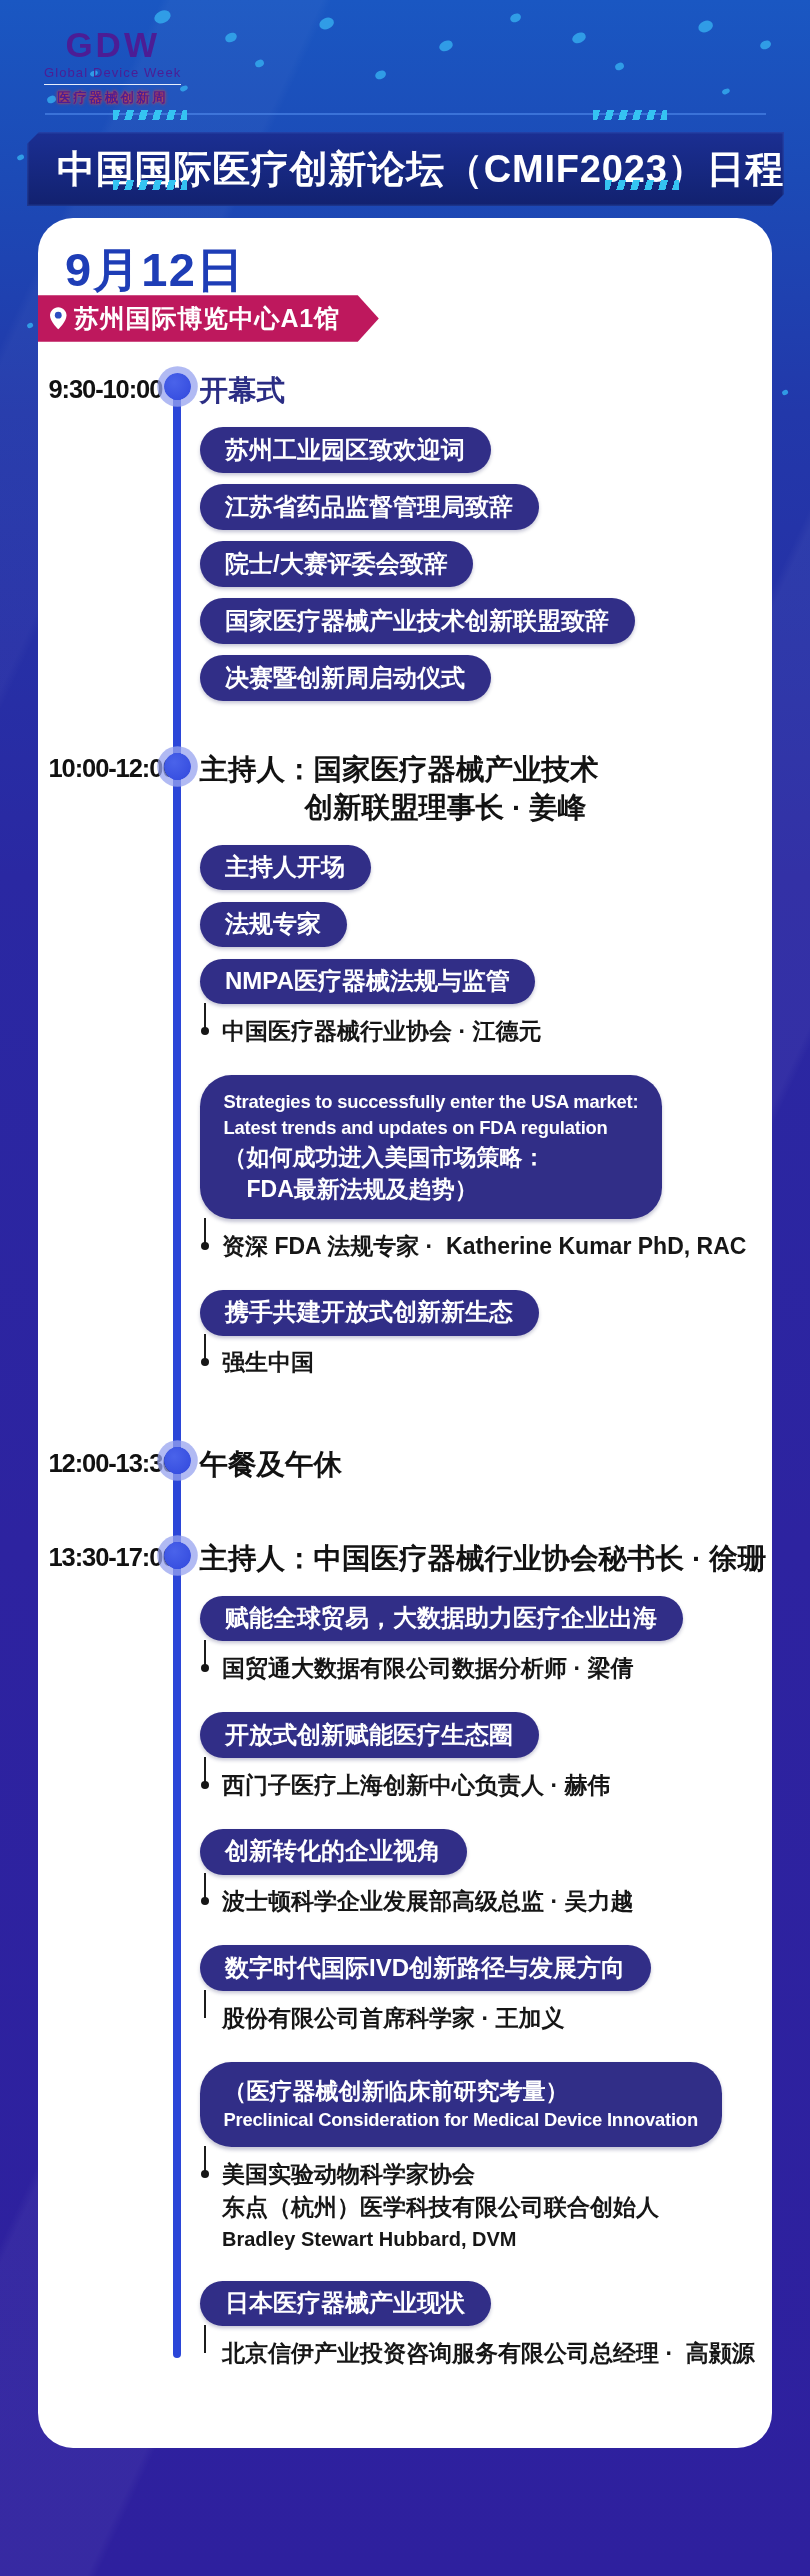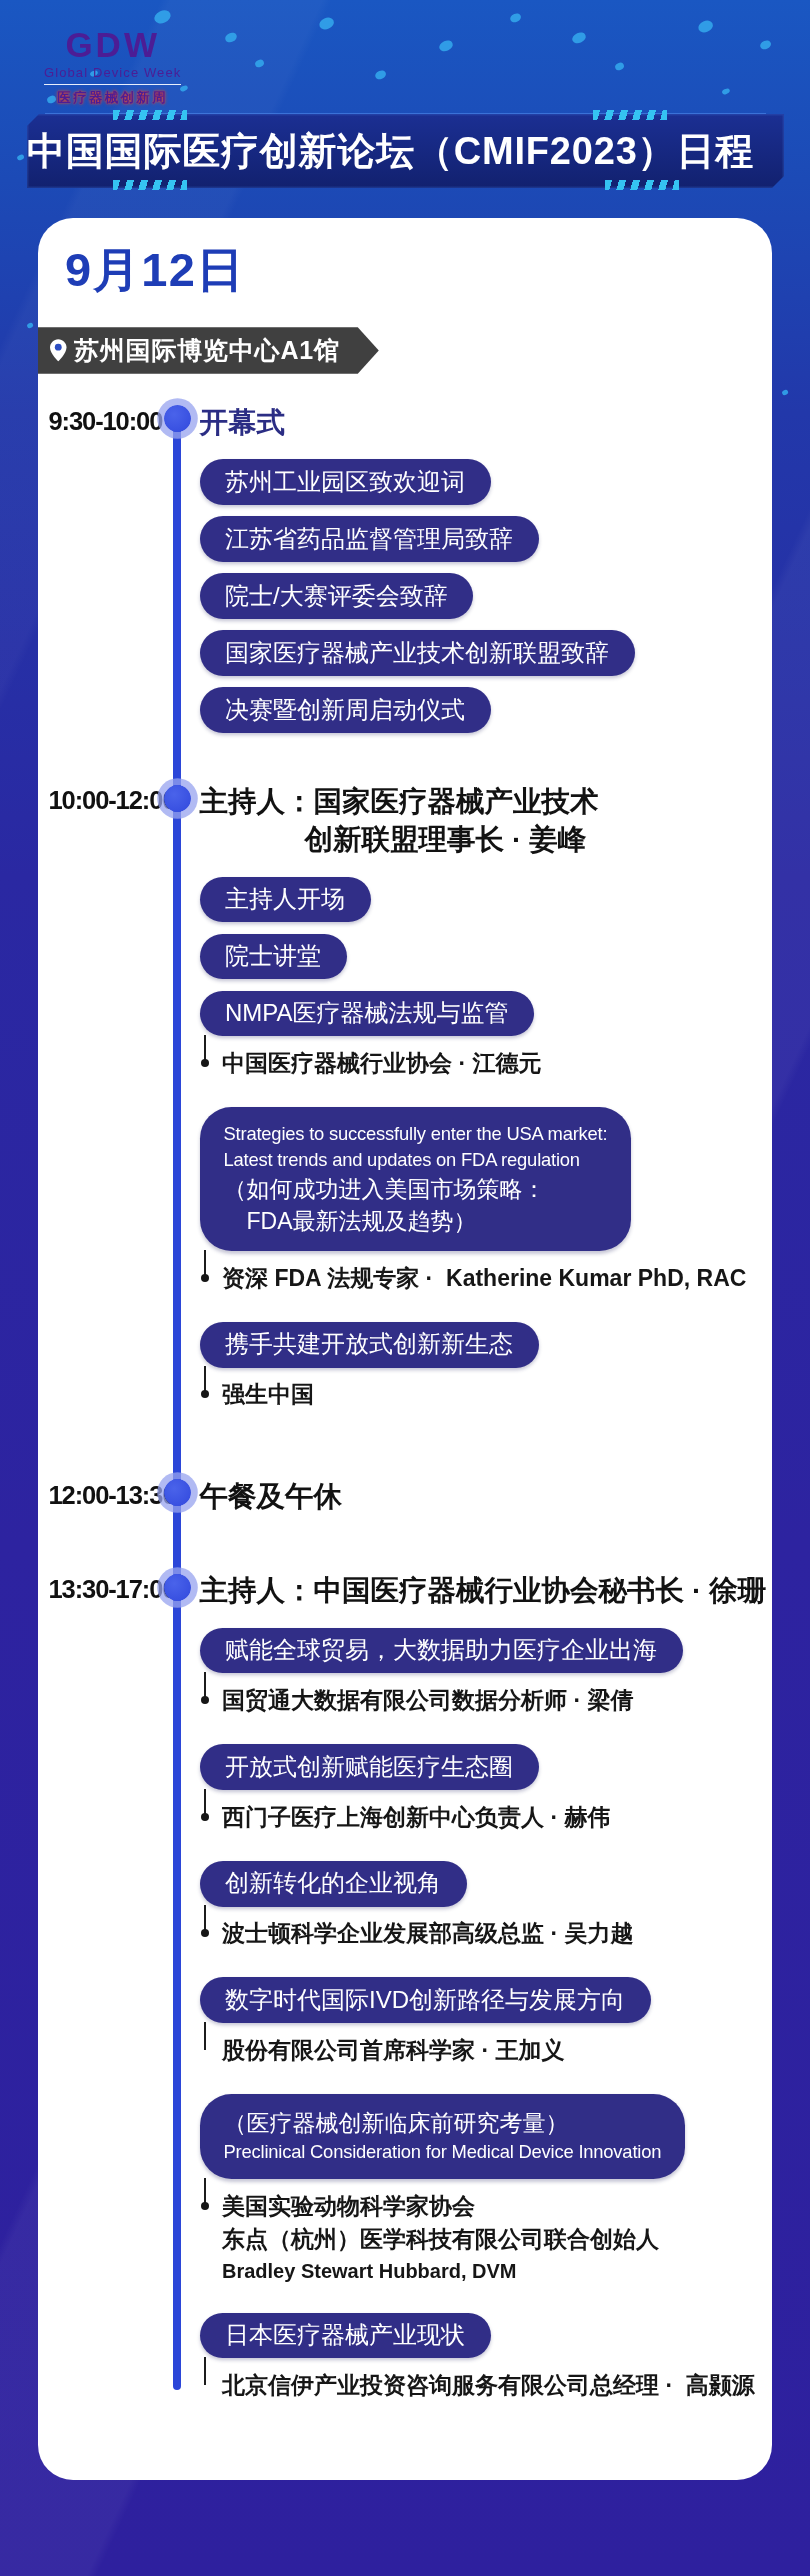--- a/index.html
+++ b/index.html
@@ -14,39 +14,39 @@
                linear-gradient(115deg,transparent 8%,rgba(255,255,255,.03) 8.5%,rgba(255,255,255,.03) 16%,transparent 16.5%);}
   .top{position:relative;height:218px;z-index:1}
   .decor-dot{position:absolute;background:#32a3e9;border-radius:50%;opacity:.92}
   
   .logo{position:absolute;left:44px;top:27px;color:#4c1d95;z-index:3;text-align:center}
   .logo .gdw{font-size:35px;font-weight:bold;letter-spacing:3px;line-height:1}
   .logo .gdw-sub{font-size:13px;letter-spacing:1.1px;margin-top:3px;padding-bottom:3.8px;border-bottom:1.5px solid #e8eefc;white-space:nowrap}
   .logo .gdw-cn{font-size:13.5px;font-weight:bold;letter-spacing:2.3px;margin-top:3.8px;white-space:nowrap;
     text-shadow:0 0 3.8px rgba(235,70,45,.9),0 0 1.5px rgba(235,70,45,.9)}
   
-  .banner{position:absolute;left:27px;right:27px;top:114px;height:74px;z-index:2;
+  .banner{position:absolute;left:27px;right:27px;top:132px;height:74px;z-index:2;
     background:linear-gradient(180deg,#1b2f93 0%,#12216f 100%);
     clip-path:polygon(12px 0,100% 0,100% calc(100% - 12px),calc(100% - 12px) 100%,0 100%,0 12px);
-    display:flex;align-items:center;justify-content:flex-start;
+    display:flex;align-items:center;justify-content:flex-end;
     box-shadow:0 0 0 1.5px rgba(60,110,220,.25) inset;}
   .banner-title{color:#fff;font-size:38px;font-weight:bold;letter-spacing:0.8px;white-space:nowrap}
   .dashes{position:absolute;width:74px;height:9.8px;z-index:3;
     background:repeating-linear-gradient(105deg,#35c3f2 0 6.8px,transparent 6.8px 13.5px)}
   .dashes.tl{left:113px;top:110px}.dashes.tr{left:593px;top:110px}
   .dashes.bl{left:113px;top:180px}.dashes.br{left:605px;top:180px}
   .circuit{position:absolute;height:1.5px;background:rgba(90,150,245,.5);z-index:1}
   .circuit.t{left:45px;right:45px;top:113px}.circuit.b{left:45px;right:45px;top:185px}
   
   .card{position:relative;z-index:2;background:#ffffff;border-radius:35px;
     margin:0 39px 0 38px;min-height:2102px;padding-bottom:30px;box-sizing:border-box}
   .date-title{color:#1e3db6;font-size:47px;font-weight:bold;letter-spacing:1.5px;
     padding:25.5px 0 0 27px;line-height:1.1}
   .venue-badge{position:relative;display:inline-flex;align-items:center;gap:7.5px;
-    margin-top:32px;background:#404040;color:#fff;font-size:25px;font-weight:bold;
+    margin-top:0;background:#be185d;color:#fff;font-size:25px;font-weight:bold;
     padding:6.8px 39px 6.8px 12px;letter-spacing:0.8px;
     clip-path:polygon(0 0,calc(100% - 21px) 0,100% 50%,calc(100% - 21px) 100%,0 100%);
     filter:drop-shadow(0 3px 3px rgba(20,40,120,.35));white-space:nowrap}
   .pin{width:16.5px;height:22.5px;flex:0 0 auto}
   
   .timeline{position:relative;padding-left:10.5px;margin-top:30px}
   .timeline::before{content:"";position:absolute;left:135px;top:19.5px;bottom:39px;width:7.5px;
     border-radius:4.5px;background:#2b46d8}
   .session{display:grid;grid-template-columns:107px 44px 1fr;margin-bottom:39px}
   .session:last-child{margin-bottom:21px}
@@ -57,21 +57,21 @@
     background:radial-gradient(circle at 38% 35%,#4a63ea,#3148dd);
     box-shadow:0 0 0 6.8px rgba(151,163,239,.75);position:relative;z-index:2}
   .heading{font-size:28.5px;font-weight:bold;color:#121212;line-height:1.32;margin-bottom:18px;white-space:nowrap}
   .heading.navy{color:#2b2d84}
   .h-line{white-space:pre}
   .h-indent{margin-left:105px}
   .item{margin-bottom:27px}
   .item.solo{margin-bottom:11.3px}
   .pill{display:inline-block;background:#312e87;color:#fff;border-radius:30px;
     padding:7.5px 25.5px;box-shadow:0 2.3px 3.8px rgba(30,30,90,.25)}
-  .pill-line{font-size:24px;font-weight:normal;line-height:1.28;white-space:pre}
+  .pill-line{font-size:24px;font-weight:bold;line-height:1.28;white-space:pre}
   .pill-block{border-radius:31.5px;padding:13.5px 24px;max-width:96%}
   .pill-block .pill-line{font-size:23px;line-height:1.38}
   .pill-line.en{font-size:18.4px;letter-spacing:-0.2px;line-height:1.45}
   .speakers{position:relative;margin-top:10.5px;padding-left:22.5px}
   .speakers::before{content:"";position:absolute;left:4.5px;top:-12px;width:1.5px;height:28.5px;background:#1c1c1c}
   .speaker-line{position:relative;font-size:23px;font-weight:bold;color:#161616;line-height:1.45;white-space:pre}
   .speaker-line.first::before{content:"";position:absolute;left:-21px;top:12px;width:8.3px;height:8.3px;
     border-radius:50%;background:#161616}
   .speaker-line.en{font-size:20px}
   .footnote{font-size:23px;color:#222;padding-left:35px;margin-top:10.5px;letter-spacing:0.8px}
@@ -152,21 +152,21 @@
     <div class="dot-col">
       <span class="dot"></span>
     </div>
     <div class="content">
       <div class="heading">
             <div class="h-line">主持人：国家医疗器械产业技术</div>
             <div class="h-line h-indent">创新联盟理事长 · 姜峰</div>
           </div>
       <div class="items">
             <div class="item solo"><div class="pill"><div class="pill-line">主持人开场</div></div></div>
-            <div class="item solo"><div class="pill"><div class="pill-line">院士讲堂</div></div></div>
+            <div class="item solo"><div class="pill"><div class="pill-line">法规专家</div></div></div>
             <div class="item"><div class="pill"><div class="pill-line">NMPA医疗器械法规与监管</div></div><div class="speakers">
                 <div class="speaker-line first">中国医疗器械行业协会 · 江德元</div>
               </div></div>
             <div class="item"><div class="pill pill-block"><div class="pill-line en">Strategies to successfully enter the USA market:</div><div class="pill-line en">Latest trends and updates on FDA regulation</div><div class="pill-line">（如何成功进入美国市场策略：</div><div class="pill-line">　FDA最新法规及趋势）</div></div><div class="speakers">
                 <div class="speaker-line first">资深 FDA 法规专家 ·  Katherine Kumar PhD, RAC</div>
               </div></div>
             <div class="item"><div class="pill"><div class="pill-line">携手共建开放式创新新生态</div></div><div class="speakers">
                 <div class="speaker-line first">强生中国</div>
               </div></div>
           </div>

